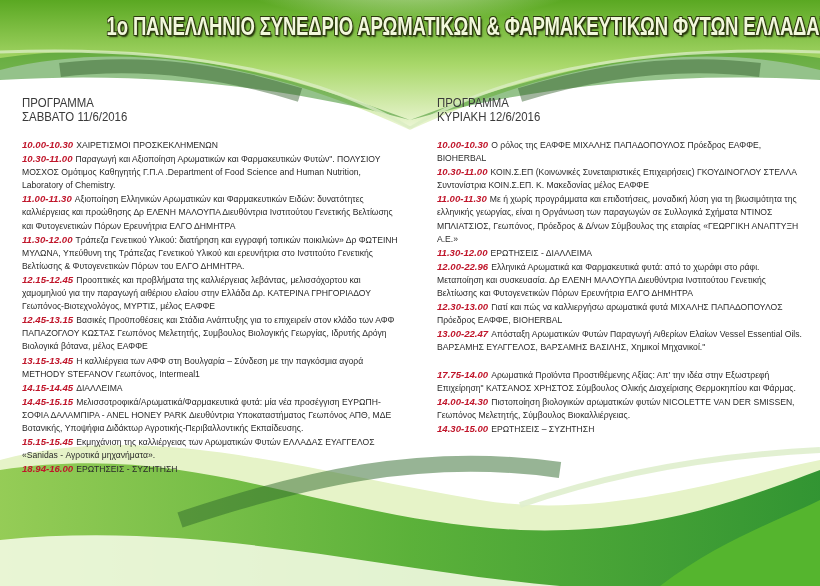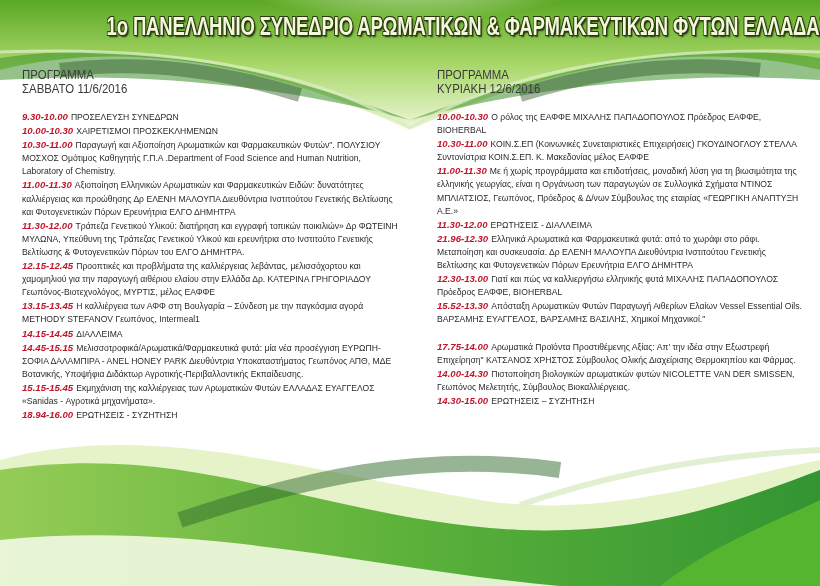--- a/index.html
+++ b/index.html
@@ -10,21 +10,21 @@
   }
   .bg { position:absolute; left:0; top:0; width:820px; height:586px; z-index:0; }
   .title {
     position:absolute; left:0; top:12px; width:820px; text-align:center; z-index:3;
     font-family:"Liberation Sans", sans-serif; font-weight:bold;
     font-size:25px; letter-spacing:-0.2px; color:#f2f8dc;
     transform:scaleX(0.74); transform-origin:center;
     text-shadow: -1px -1px 0 #2d3a0f, 1px -1px 0 #2d3a0f, -1px 1px 0 #2d3a0f, 1px 1px 0 #2d3a0f, 2px 2px 2px #1f2a08;
     white-space:nowrap;
   }
-  .col { position:absolute; z-index:2; }
+  .col { position:absolute; z-index:2;margin-top:28px; }
   .col.left { left:22px; top:68px; width:380px; }
   .col.right { left:437px; top:68px; width:370px; }
   .day-head {
     font-family:"Liberation Sans", sans-serif; font-size:12px; color:#3a3a3a;
     line-height:14px; margin-bottom:14px; transform:scaleX(0.95); transform-origin:left;
   }
   .entry { font-size:8.6px; line-height:13.1px; color:#2a2a2a; }
   .time { color:#c0152a; font-style:italic; font-weight:bold; font-size:9.6px; margin-right:3px; }
   .spacer { height:13px; }
 </style>
@@ -67,45 +67,45 @@
 </svg>
 
 <div class="title">1ο ΠΑΝΕΛΛΗΝΙΟ ΣΥΝΕΔΡΙΟ ΑΡΩΜΑΤΙΚΩΝ &amp; ΦΑΡΜΑΚΕΥΤΙΚΩΝ ΦΥΤΩΝ ΕΛΛΑΔΑΣ</div>
 
 <div class="col left">
   <div class="day-head">
     <div>ΠΡΟΓΡΑΜΜΑ</div>
     <div>ΣΑΒΒΑΤΟ 11/6/2016</div>
   </div>
   <div id="day1-list">
-      <div class="entry"><span class="time">9.30-10.00</span><span>ΠΡΟΣΕΛΕΥΣΗ ΣΥΝΕΔΡΩΝ</span></div>
       <div class="entry"><span class="time">10.00-10.30</span><span>ΧΑΙΡΕΤΙΣΜΟΙ ΠΡΟΣΚΕΚΛΗΜΕΝΩΝ</span></div>
       <div class="entry"><span class="time">10.30-11.00</span><span>Παραγωγή και Αξιοποίηση Αρωματικών και Φαρμακευτικών Φυτών". ΠΟΛΥΣΙΟΥ ΜΟΣΧΟΣ Ομότιμος Καθηγητής Γ.Π.Α .Department of Food Science and Human Nutrition, Laboratory of Chemistry.</span></div>
       <div class="entry"><span class="time">11.00-11.30</span><span>Αξιοποίηση Ελληνικών Αρωματικών και Φαρμακευτικών Ειδών: δυνατότητες καλλιέργειας και προώθησης Δρ ΕΛΕΝΗ ΜΑΛΟΥΠΑ Διευθύντρια Ινστιτούτου Γενετικής Βελτίωσης και Φυτογενετικών Πόρων Ερευνήτρια ΕΛΓΟ ΔΗΜΗΤΡΑ</span></div>
       <div class="entry"><span class="time">11.30-12.00</span><span>Τράπεζα Γενετικού Υλικού: διατήρηση και εγγραφή τοπικών ποικιλιών» Δρ ΦΩΤΕΙΝΗ ΜΥΛΩΝΑ, Υπεύθυνη της Τράπεζας Γενετικού Υλικού και ερευνήτρια στο Ινστιτούτο Γενετικής Βελτίωσης &amp; Φυτογενετικών Πόρων του ΕΛΓΟ ΔΗΜΗΤΡΑ.</span></div>
       <div class="entry"><span class="time">12.15-12.45</span><span>Προοπτικές και προβλήματα της καλλιέργειας λεβάντας, μελισσόχορτου και χαμομηλιού για την παραγωγή αιθέριου ελαίου στην Ελλάδα Δρ. ΚΑΤΕΡΙΝΑ ΓΡΗΓΟΡΙΑΔΟΥ Γεωπόνος-Βιοτεχνολόγος, ΜΥΡΤΙΣ, μέλος ΕΑΦΦΕ</span></div>
+      <div class="entry"><span class="time">12.45-13.15</span><span>Βασικές Προϋποθέσεις και Στάδια Ανάπτυξης για το επιχειρείν στον κλάδο των ΑΦΦ ΠΑΠΑΖΟΓΛΟΥ ΚΩΣΤΑΣ Γεωπόνος Μελετητής, Συμβουλος Βιολογικής Γεωργίας, Ιδρυτής Δρόγη Βιολογικά βότανα, μέλος ΕΑΦΦΕ</span></div>
       <div class="entry"><span class="time">13.15-13.45</span><span>Η καλλιέργεια των ΑΦΦ στη Βουλγαρία – Σύνδεση με την παγκόσμια αγορά METHODY STEFANOV Γεωπόνος, Intermeal1</span></div>
       <div class="entry"><span class="time">14.15-14.45</span><span>ΔΙΑΛΛΕΙΜΑ</span></div>
       <div class="entry"><span class="time">14.45-15.15</span><span>Μελισσοτροφικά/Αρωματικά/Φαρμακευτικά φυτά: μία νέα προσέγγιση ΕΥΡΩΠΗ-ΣΟΦΙΑ ΔΑΛΑΜΠΙΡΑ - ΑΝΕL HONEY PARK Διευθύντρια Υποκαταστήματος Γεωπόνος ΑΠΘ, ΜΔΕ Βοτανικής, Υποψήφια Διδάκτωρ Αγροτικής-Περιβαλλοντικής Εκπαίδευσης.</span></div>
       <div class="entry"><span class="time">15.15-15.45</span><span>Εκμηχάνιση της καλλιέργειας των Αρωματικών Φυτών ΕΛΛΑΔΑΣ ΕΥΑΓΓΕΛΟΣ «Sanidas - Αγροτικά μηχανήματα».</span></div>
       <div class="entry"><span class="time">18.94-16.00</span><span>ΕΡΩΤΗΣΕΙΣ - ΣΥΖΗΤΗΣΗ</span></div>
     </div>
 </div>
 
 <div class="col right">
   <div class="day-head">
     <div>ΠΡΟΓΡΑΜΜΑ</div>
     <div>ΚΥΡΙΑΚΗ 12/6/2016</div>
   </div>
   <div id="day2-list">
       <div class="entry"><span class="time">10.00-10.30</span><span>Ο ρόλος της ΕΑΦΦΕ ΜΙΧΑΛΗΣ ΠΑΠΑΔΟΠΟΥΛΟΣ Πρόεδρος ΕΑΦΦΕ, BIOHERBAL</span></div>
       <div class="entry"><span class="time">10.30-11.00</span><span>ΚΟΙΝ.Σ.ΕΠ (Κοινωνικές Συνεταιριστικές Επιχειρήσεις) ΓΚΟΥΔΙΝΟΓΛΟΥ ΣΤΕΛΛΑ Συντονίστρια ΚΟΙΝ.Σ.ΕΠ. Κ. Μακεδονίας μέλος ΕΑΦΦΕ</span></div>
       <div class="entry"><span class="time">11.00-11.30</span><span>Με ή χωρίς προγράμματα και επιδοτήσεις, μοναδική λύση για τη βιωσιμότητα της ελληνικής γεωργίας, είναι η Οργάνωση των παραγωγών σε Συλλογικά Σχήματα ΝΤΙΝΟΣ ΜΠΛΙΑΤΣΙΟΣ, Γεωπόνος, Πρόεδρος &amp; Δ/νων Σύμβουλος της εταιρίας «ΓΕΩΡΓΙΚΗ ΑΝΑΠΤΥΞΗ Α.Ε.»</span></div>
       <div class="entry"><span class="time">11.30-12.00</span><span>ΕΡΩΤΗΣΕΙΣ - ΔΙΑΛΛΕΙΜΑ</span></div>
-      <div class="entry"><span class="time">21.96-12.30</span><span>Ελληνικά Αρωματικά και Φαρμακευτικά φυτά: από το χωράφι στο ράφι. Μεταποίηση και συσκευασία. Δρ ΕΛΕΝΗ ΜΑΛΟΥΠΑ Διευθύντρια Ινστιτούτου Γενετικής Βελτίωσης και Φυτογενετικών Πόρων Ερευνήτρια ΕΛΓΟ ΔΗΜΗΤΡΑ</span></div>
-      <div class="entry"><span class="time">12.30-13.00</span><span>Γιατί και πώς να καλλιεργήσω ελληνικής φυτά ΜΙΧΑΛΗΣ ΠΑΠΑΔΟΠΟΥΛΟΣ Πρόεδρος ΕΑΦΦΕ, BIOHERBAL</span></div>
-      <div class="entry"><span class="time">15.52-13.30</span><span>Απόσταξη Αρωματικών Φυτών Παραγωγή Αιθερίων Ελαίων Vessel Essential Oils. ΒΑΡΣΑΜΗΣ ΕΥΑΓΓΕΛΟΣ, ΒΑΡΣΑΜΗΣ ΒΑΣΙΛΗΣ, Χημικοί Μηχανικοί."</span></div>
+      <div class="entry"><span class="time">12.00-22.96</span><span>Ελληνικά Αρωματικά και Φαρμακευτικά φυτά: από το χωράφι στο ράφι. Μεταποίηση και συσκευασία. Δρ ΕΛΕΝΗ ΜΑΛΟΥΠΑ Διευθύντρια Ινστιτούτου Γενετικής Βελτίωσης και Φυτογενετικών Πόρων Ερευνήτρια ΕΛΓΟ ΔΗΜΗΤΡΑ</span></div>
+      <div class="entry"><span class="time">12.30-13.00</span><span>Γιατί και πώς να καλλιεργήσω αρωματικά φυτά ΜΙΧΑΛΗΣ ΠΑΠΑΔΟΠΟΥΛΟΣ Πρόεδρος ΕΑΦΦΕ, BIOHERBAL</span></div>
+      <div class="entry"><span class="time">13.00-22.47</span><span>Απόσταξη Αρωματικών Φυτών Παραγωγή Αιθερίων Ελαίων Vessel Essential Oils. ΒΑΡΣΑΜΗΣ ΕΥΑΓΓΕΛΟΣ, ΒΑΡΣΑΜΗΣ ΒΑΣΙΛΗΣ, Χημικοί Μηχανικοί."</span></div>
       <div class="spacer"></div>
       <div class="entry"><span class="time">17.75-14.00</span><span>Αρωματικά Προϊόντα Προστιθέμενης Αξίας: Απ' την ιδέα στην Εξωστρεφή Επιχείρηση" ΚΑΤΣΑΝΟΣ ΧΡΗΣΤΟΣ Σύμβουλος Ολικής Διαχείρισης Θερμοκηπίου και Φάρμας.</span></div>
       <div class="entry"><span class="time">14.00-14.30</span><span>Πιστοποίηση βιολογικών αρωματικών φυτών NICOLETTE VAN DER SMISSEN, Γεωπόνος Μελετητής, Σύμβουλος Βιοκαλλιέργειας.</span></div>
       <div class="entry"><span class="time">14.30-15.00</span><span>ΕΡΩΤΗΣΕΙΣ – ΣΥΖΗΤΗΣΗ</span></div>
     </div>
 </div>
 
 </body></html>

